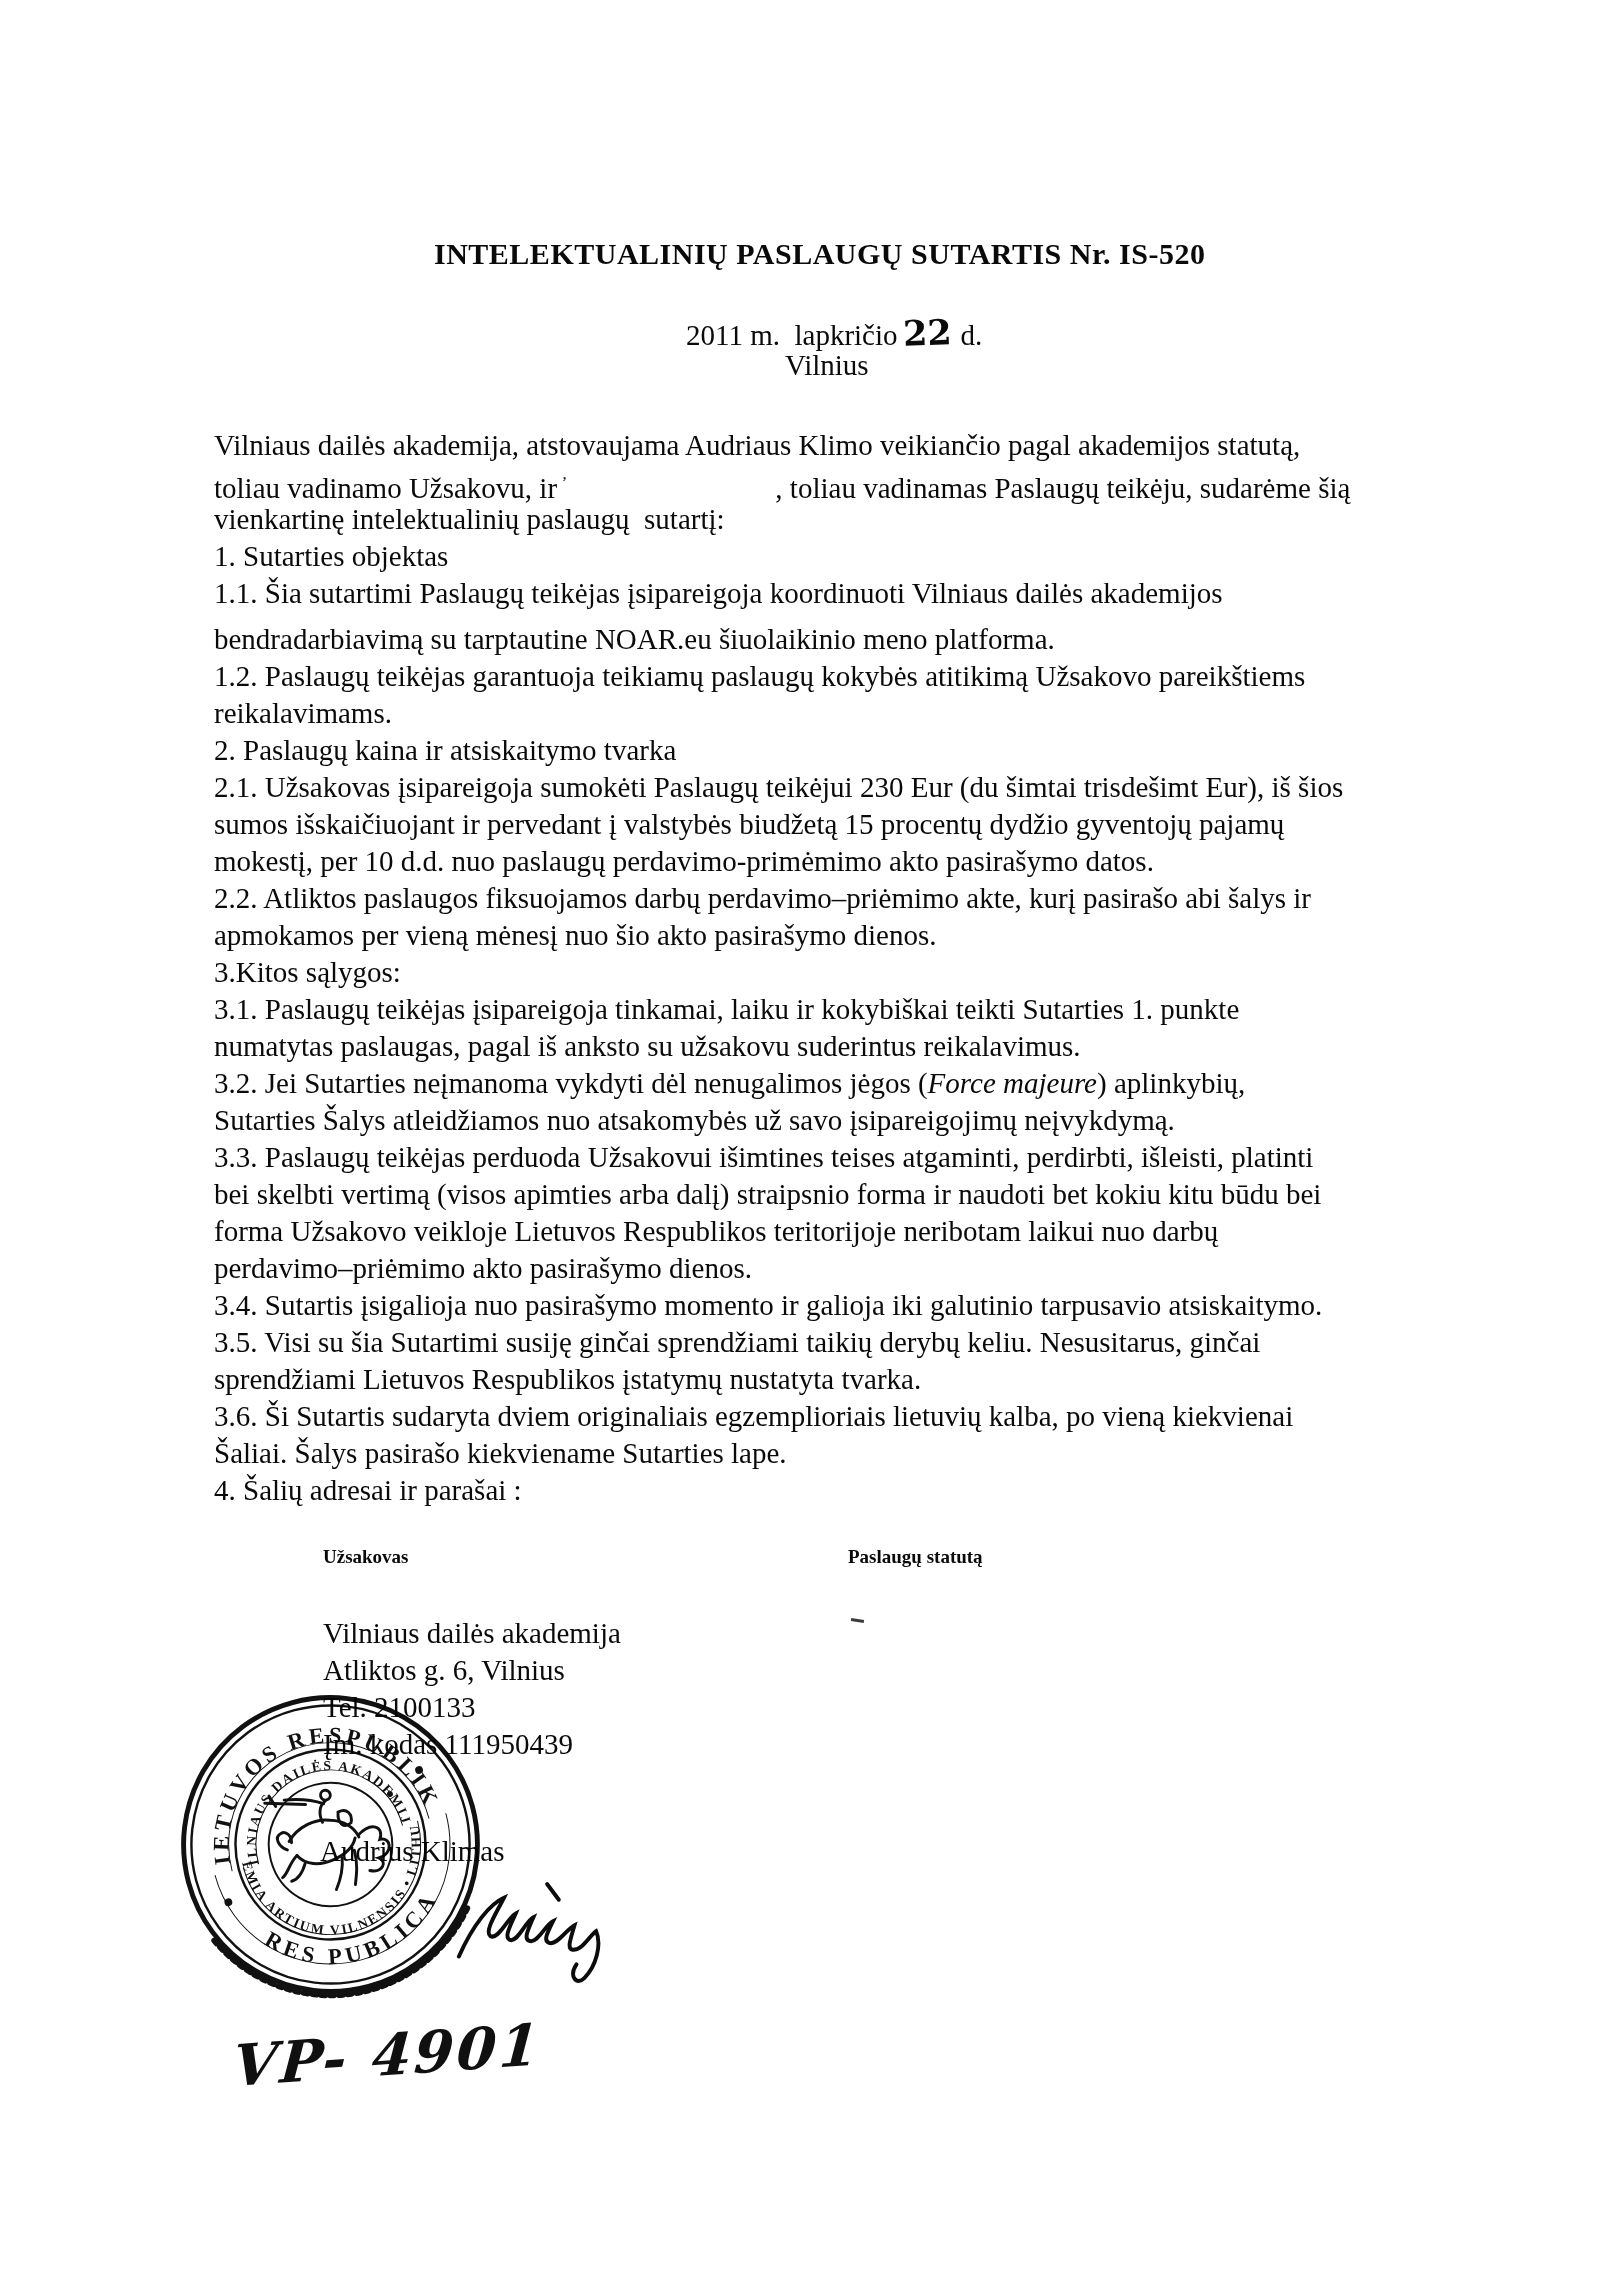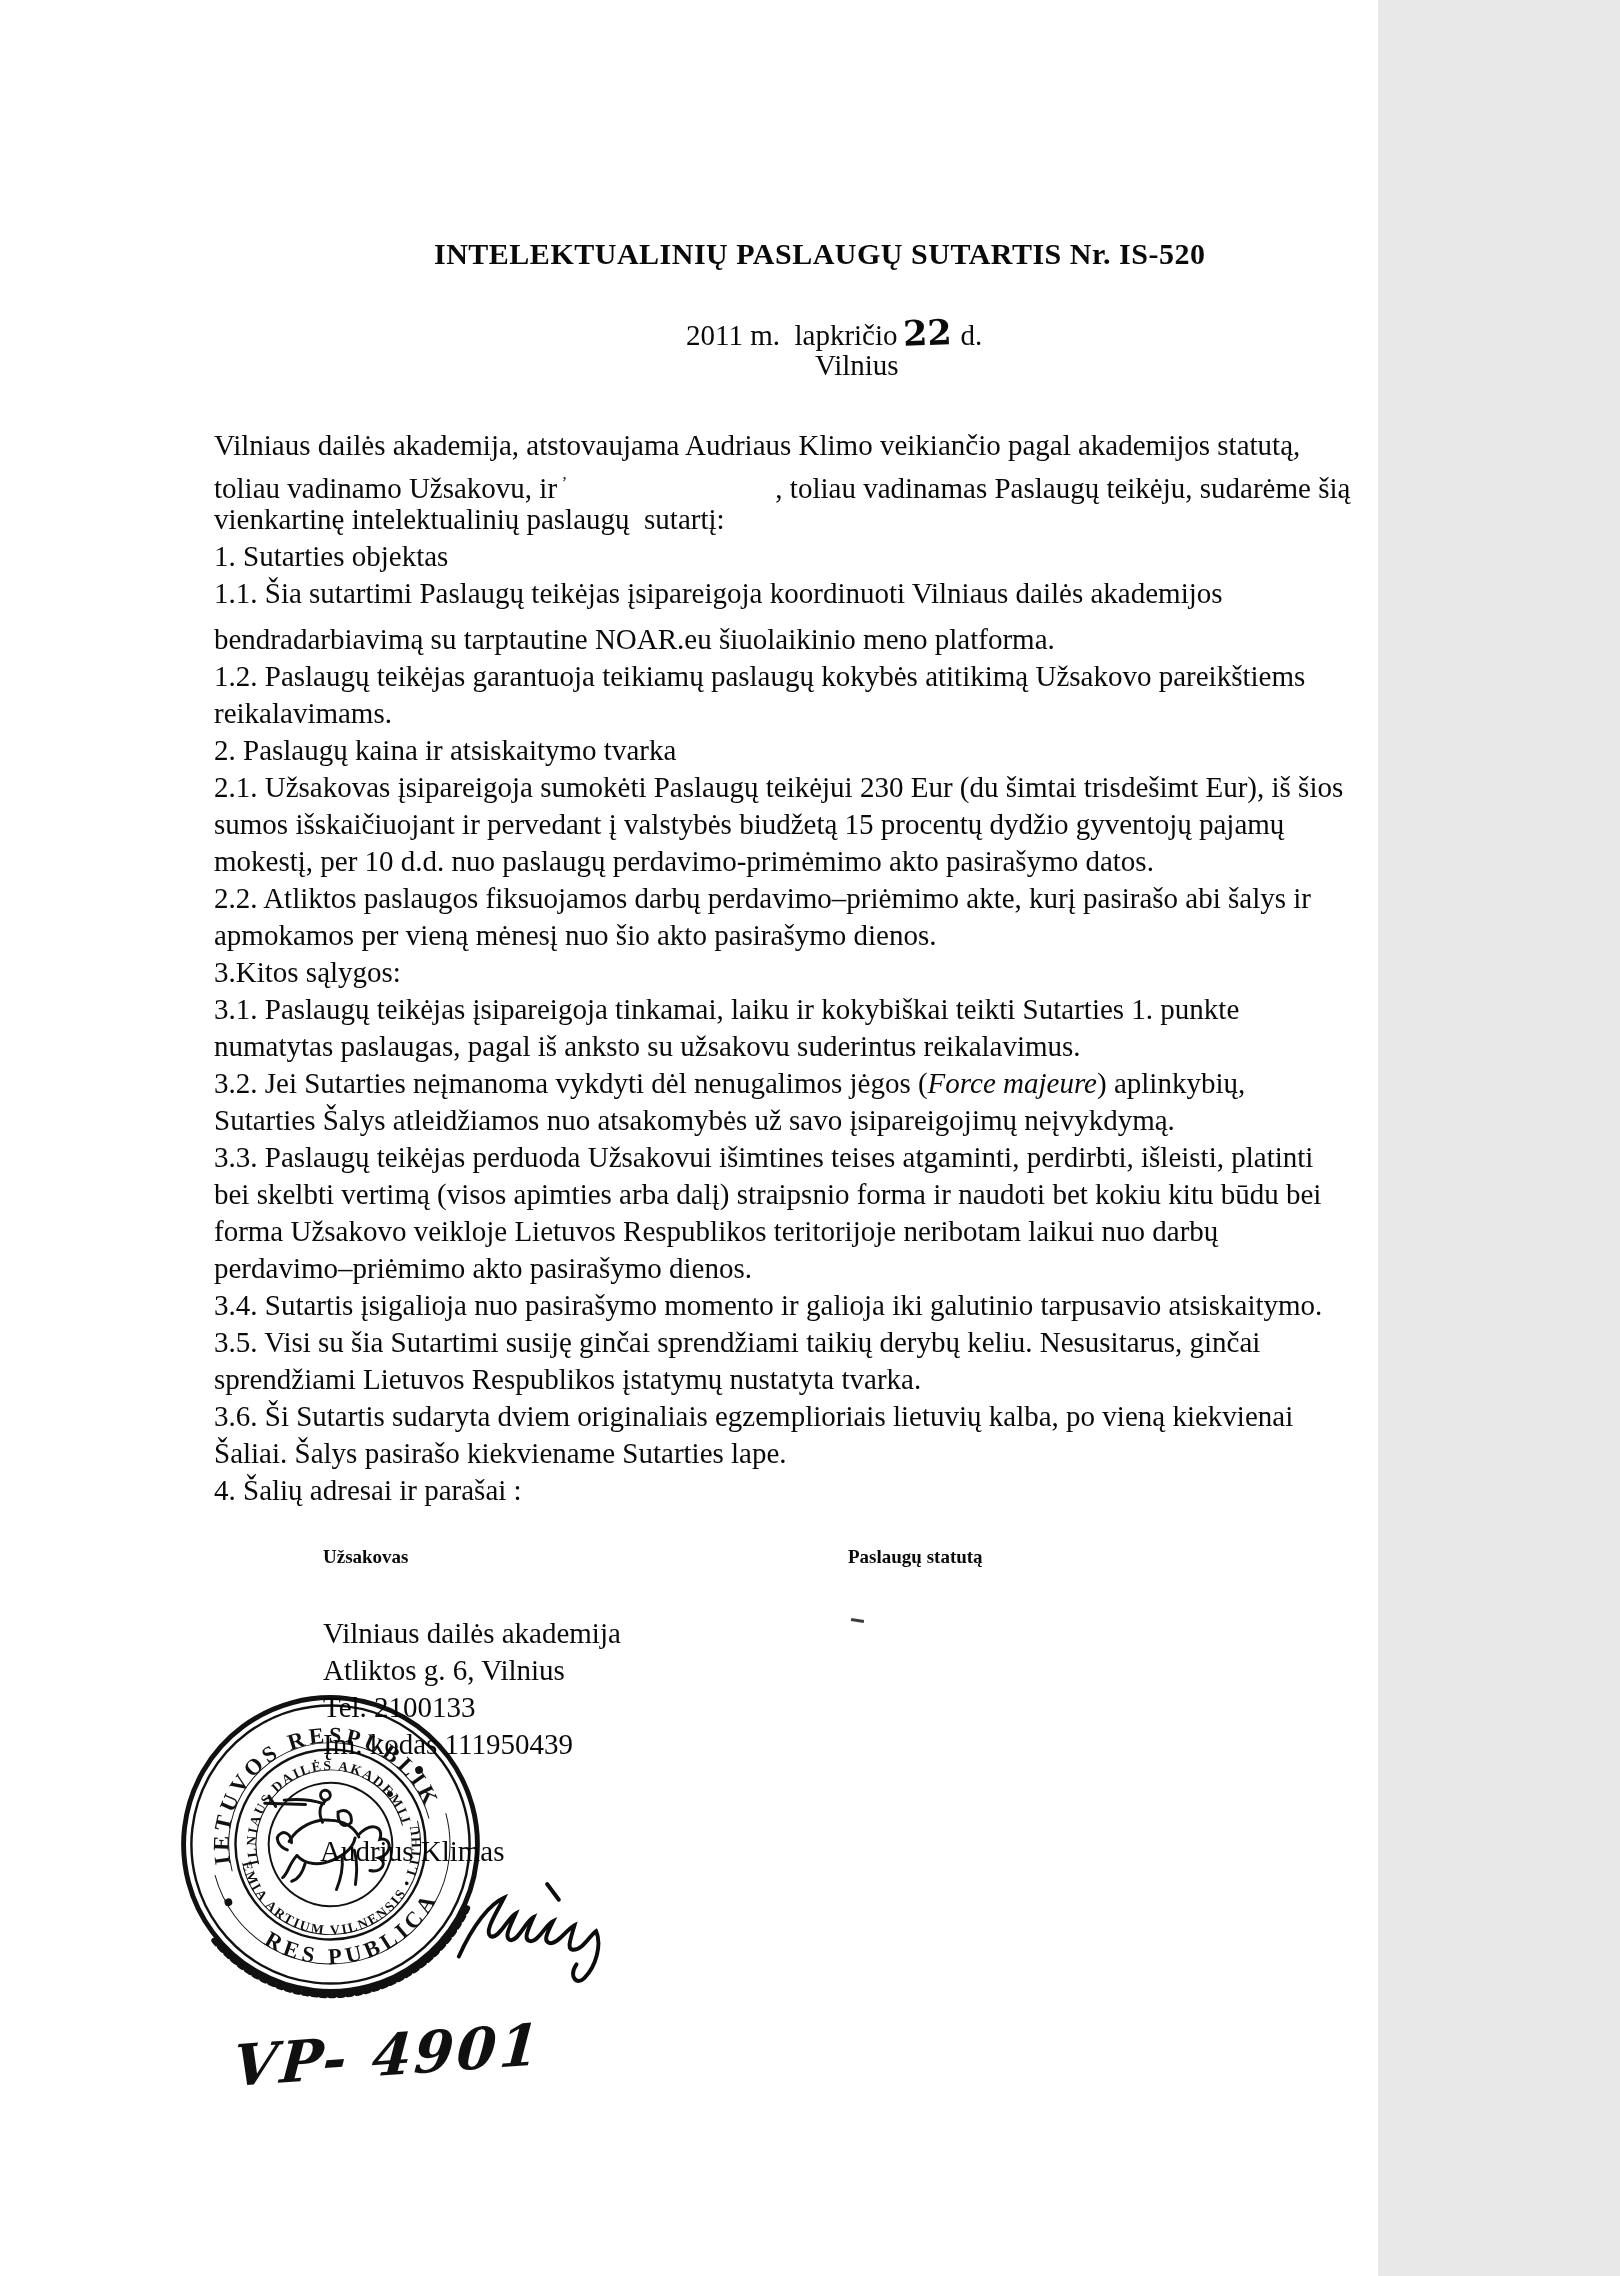--- a/index.html
+++ b/index.html
@@ -1,23 +1,23 @@
 <!DOCTYPE html>
 <html><head>
 <meta charset="utf-8">
 <style>
   html,body{margin:0;padding:0;background:#e8e8e8;}
-  .page{position:relative;width:1378px;height:2277px;background:#ffffff;overflow:hidden;
+  .page{position:relative;width:1620px;height:2277px;background:#ffffff;overflow:hidden;
         font-family:"Liberation Serif",serif;color:#0a0a0a;}
   .abs{position:absolute;white-space:pre;}
   .doc-title{left:434px;top:237px;font-size:30px;font-weight:bold;letter-spacing:0.5px;}
   .dateline{left:686px;top:312px;font-size:29px;}
   .day-hand{font-family:"DejaVu Serif",serif;font-weight:bold;font-size:35px;
             display:inline-block;transform:rotate(-2deg);margin:0 1px 0 5.9px;}
-  .city{left:785px;top:349px;font-size:29px;margin-left:30px;}
+  .city{left:785px;top:349px;font-size:29px;}
   .body-lines{left:214px;top:427px;}
   .line{white-space:pre;font-size:29px;height:37px;line-height:37px;}
   .seg-r{}
   .seg-b{font-weight:normal;text-align:right;}
   .seg-i{font-style:italic;margin-top:31px;}
   .seg-m{font-size:17.6px;vertical-align:9.8px;color:#222;}
   .seg-g{display:inline-block;width:208px;}
   .sig-heading{font-size:19px;font-weight:bold;}
   .addr-block{left:323px;top:1615px;}
   .addr-block .line{height:37px;line-height:37px;}

